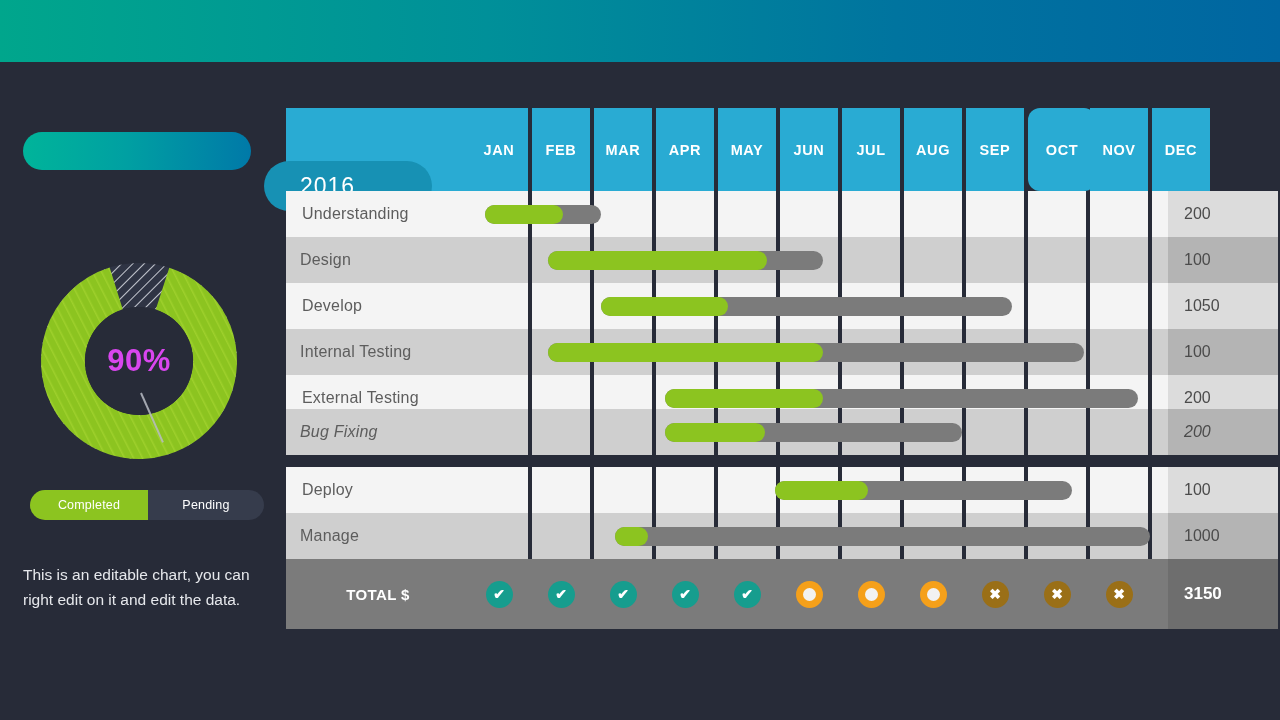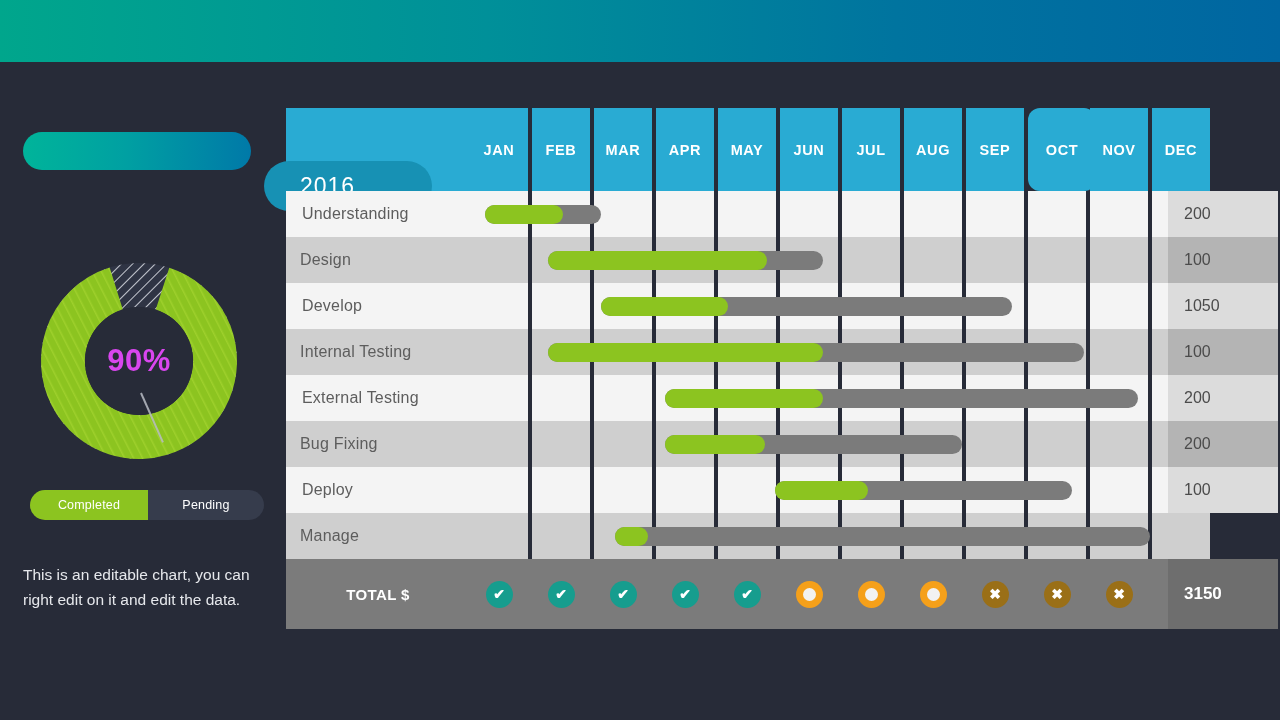--- a/index.html
+++ b/index.html
@@ -269,21 +269,21 @@
           <div class="cell month" style="left: 618px; width: 58px;"></div>
           <div class="cell month" style="left: 680px; width: 58px;"></div>
           <div class="cell month" style="left: 742px; width: 58px;"></div>
           <div class="cell month" style="left: 804px; width: 58px;"></div>
           <div class="cell month" style="left: 866px; width: 58px;"></div>
           <div class="bar bar-track" style="left: 379px; width: 473px;">
             <div class="bar-fill" style="width: 158px;"></div>
           </div>
           <div class="total-cell">200</div>
         </div>
-        <div class="g-row row-dark" style="top: 313px;">
+        <div class="g-row row-dark" style="top: 301px; font-style: italic;">
           <div class="row-label">Bug Fixing</div>
           <div class="cell month" style="left: 184px; width: 58px;"></div>
           <div class="cell month" style="left: 246px; width: 58px;"></div>
           <div class="cell month" style="left: 308px; width: 58px;"></div>
           <div class="cell month" style="left: 370px; width: 58px;"></div>
           <div class="cell month" style="left: 432px; width: 58px;"></div>
           <div class="cell month" style="left: 494px; width: 58px;"></div>
           <div class="cell month" style="left: 556px; width: 58px;"></div>
           <div class="cell month" style="left: 618px; width: 58px;"></div>
           <div class="cell month" style="left: 680px; width: 58px;"></div>
@@ -324,20 +324,21 @@
           <div class="cell month" style="left: 494px; width: 58px;"></div>
           <div class="cell month" style="left: 556px; width: 58px;"></div>
           <div class="cell month" style="left: 618px; width: 58px;"></div>
           <div class="cell month" style="left: 680px; width: 58px;"></div>
           <div class="cell month" style="left: 742px; width: 58px;"></div>
           <div class="cell month" style="left: 804px; width: 58px;"></div>
           <div class="cell month" style="left: 866px; width: 58px;"></div>
           <div class="bar bar-track" style="left: 329px; width: 535px;">
             <div class="bar-fill" style="width: 33px;"></div>
           </div>
+          <div class="total-cell">1000</div>
         </div>
         <div class="g-total-row" style="top: 451px;">
           <div class="tot-label">TOTAL $</div>
           <div class="status-cell" style="left: 184px; width: 58px;">
             <div class="status-dot dot-check">✔</div>
           </div>
           <div class="status-cell" style="left: 246px; width: 58px;">
             <div class="status-dot dot-check">✔</div>
           </div>
           <div class="status-cell" style="left: 308px; width: 58px;">

